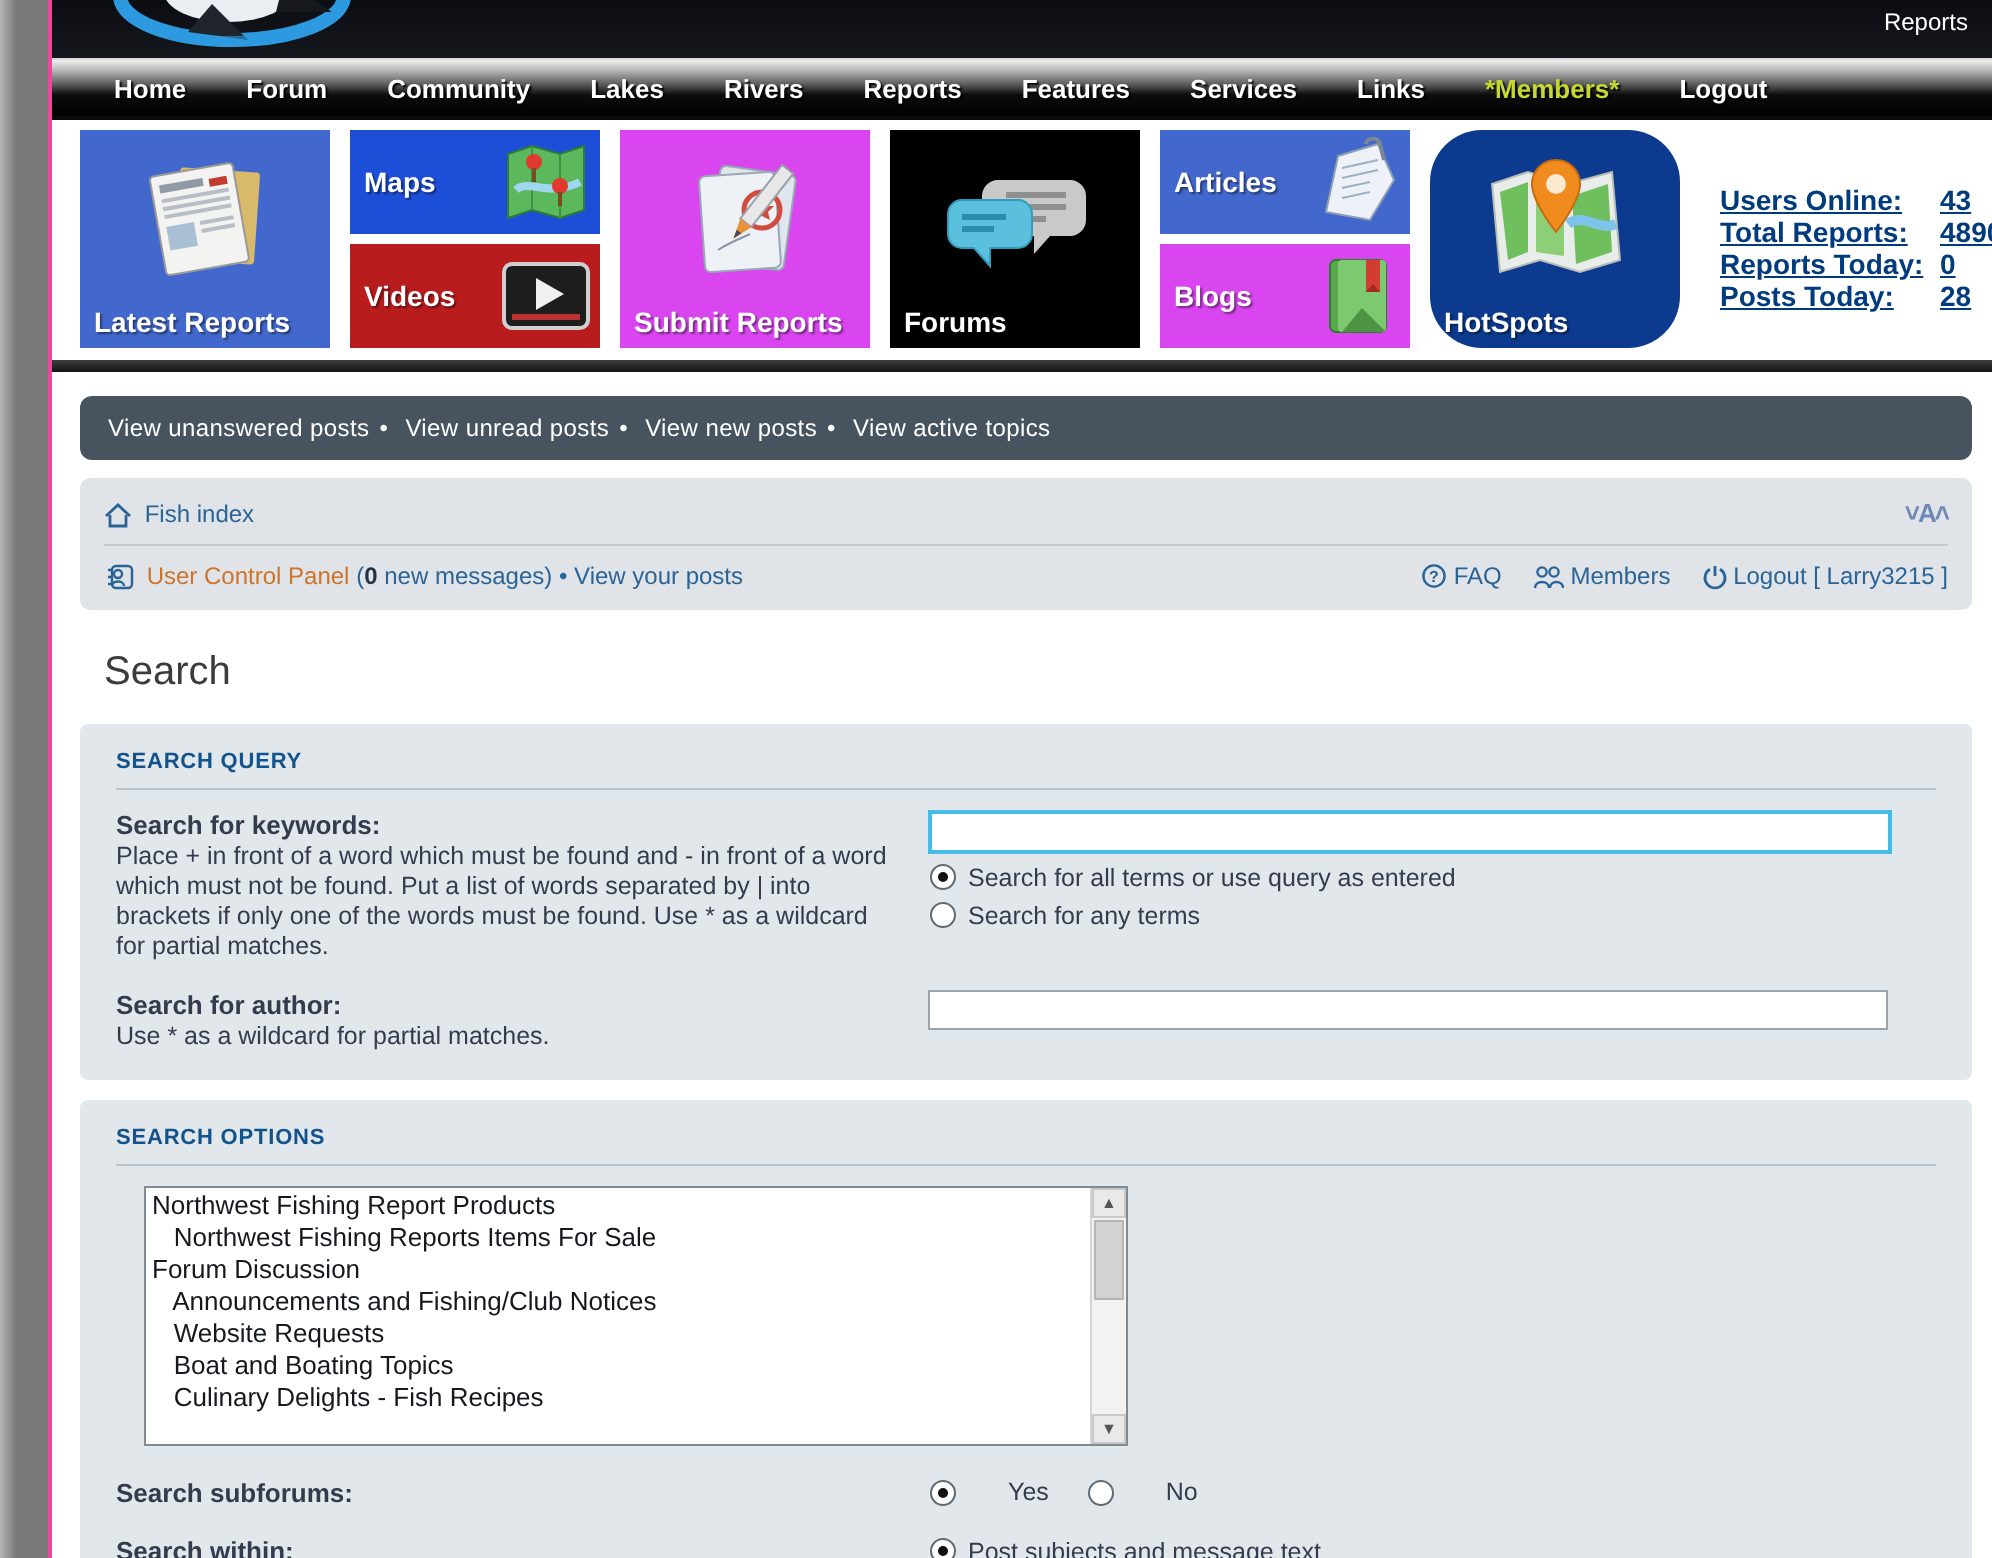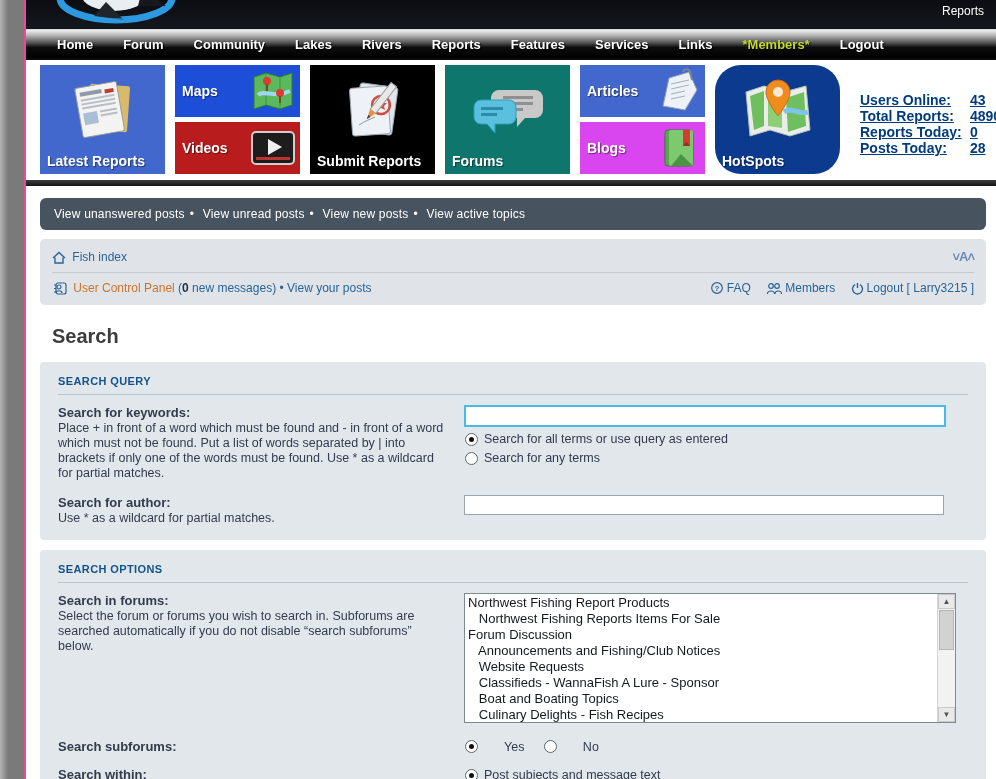--- a/index.html
+++ b/index.html
@@ -60,38 +60,38 @@
   .viewbar .sep{margin:0 5px;}
   .crumb-panel{background:#e0e4e9;border-radius:5px;margin-top:9px;padding:7px 12px 8px;font-size:12px;}
   .crumb-row{display:flex;align-items:center;justify-content:space-between;padding:3px 0 8px;border-bottom:1px solid #c4cad2;}
   .user-row{display:flex;align-items:center;justify-content:space-between;padding:8px 0 2px;}
   .blue-link{color:#2a6496;text-decoration:none;cursor:pointer;}
   .orange-link{color:#cc7429;text-decoration:none;cursor:pointer;}
   .bold-count{font-weight:bold;color:#234;}
   .icon-s{vertical-align:-3px;margin-right:3px;}
   .right-links span.gap{margin-left:12px;}
   .font-ctl{color:#6f88b5;font-size:13px;font-weight:bold;cursor:pointer;letter-spacing:-1px;}
-  .page-title{font-size:20px;font-weight:bold;color:#3c3c3c;margin:20px 0 14px 12px;}
+  .page-title{font-size:20px;font-weight:normal;color:#3c3c3c;margin:20px 0 14px 12px;}
   
   .panel{background:#e2e7ec;border-radius:4px;padding:9px 18px 14px;margin-bottom:10px;}
   .panel-title{
     color:#13538c;font-size:11px;font-weight:bold;letter-spacing:.4px;
     padding:4px 0 7px;border-bottom:1px solid #b9c4cd;margin-bottom:10px;
   }
   .frow{display:flex;margin-top:10px;}
   .fleft{width:392px;flex:none;color:#333b4d;}
   .fright{flex:1;padding-left:14px;color:#333b4d;}
   .flabel{font-weight:bold;font-size:13px;color:#333b4d;}
   .fdesc{font-size:12.5px;line-height:15px;margin-top:1px;}
   .txt-input{
     width:472px;height:16px;background:#fff;border:1px solid #9aa5ad;
     font-family:"Liberation Sans",sans-serif;font-size:13px;padding:1px 3px;display:block;
   }
   .txt-input.focused{border:2px solid #45bbe8;}
-  .radio-line{display:flex;align-items:flex-end;font-size:12.5px;margin-top:5px;color:#333b4d;}
+  .radio-line{display:flex;align-items:flex-start;font-size:12.5px;margin-top:5px;color:#333b4d;}
   .radio-inline{display:inline-flex;align-items:center;margin-right:14px;font-size:12.5px;color:#333b4d;gap:20px;}
   input[type=radio]{
     appearance:none;-webkit-appearance:none;width:13px;height:13px;flex:none;
     border:1px solid #5f6a72;border-radius:50%;background:#fff;margin:0 6px 0 1px;position:relative;
   }
   input[type=radio]:checked::after{
     content:"";position:absolute;left:3px;top:3px;width:5px;height:5px;border-radius:50%;background:#101010;
   }
   
   .listbox{
@@ -172,37 +172,37 @@
       <div class="tile-half" style="background-color: #b91c1c;">
         <span class="tile-label">Videos</span>
         <svg class="tile-icon-r" width="46" height="36" viewBox="0 0 46 36">
           <rect x="2" y="2" width="42" height="32" rx="4" fill="#1d1d1d" stroke="#cfcfcf" stroke-width="2"></rect>
           <polygon points="18,9 32,17 18,25" fill="#f0f0f0"></polygon>
           <rect x="6" y="27" width="34" height="3" fill="#b33"></rect>
         </svg>
       </div>
     </div>
 
-    <div class="tile" style="background-color: #000000;">
+    <div class="tile" style="background-color: #d946ef;">
       <svg class="tile-icon-c" width="72" height="68" viewBox="0 0 72 68">
         <rect x="20" y="8" width="38" height="48" rx="3" fill="#dfe6ee" stroke="#9aa7b5" transform="rotate(8 39 32)"></rect>
         <rect x="14" y="10" width="38" height="48" rx="3" fill="#eef2f7" stroke="#9aa7b5" transform="rotate(-4 33 34)"></rect>
         <circle cx="44" cy="28" r="9" fill="none" stroke="#d14b3e" stroke-width="2.5"></circle>
         <path d="M44 22 l2 4 4 0 -3 3 1 4 -4 -2 -4 2 1 -4 -3 -3 4 0 Z" fill="#d14b3e"></path>
         <path d="M22 48 C28 44,34 42,38 40" stroke="#8a96a3" fill="none"></path>
         <g transform="rotate(38 40 30)">
           <rect x="36" y="2" width="7" height="34" fill="#e8e8e8" stroke="#9aa0a8"></rect>
           <polygon points="36,36 43,36 39.5,46" fill="#e8923c"></polygon>
           <polygon points="38,41.5 41,41.5 39.5,46" fill="#4a4a4a"></polygon>
         </g>
       </svg>
       <span class="tile-label">Submit Reports</span>
     </div>
 
-    <div class="tile" style="background-color: #0f766e;">
+    <div class="tile" style="background-color: #000000;">
       <svg class="tile-icon-c" width="78" height="62" viewBox="0 0 78 62">
         <path d="M30 10 h36 a8 8 0 0 1 8 8 v12 a8 8 0 0 1 -8 8 h-10 l-8 9 v-9 h-18 a8 8 0 0 1 -8 -8 v-12 a8 8 0 0 1 8 -8 Z" fill="#c9c9c9"></path>
         <rect x="34" y="16" width="30" height="3" fill="#8f8f8f"></rect>
           <rect x="34" y="22" width="30" height="3" fill="#8f8f8f"></rect>
           <rect x="34" y="28" width="20" height="3" fill="#8f8f8f"></rect>
         <path d="M12 20 h28 a7 7 0 0 1 7 7 v10 a7 7 0 0 1 -7 7 h-14 v9 l-8 -9 h-6 a7 7 0 0 1 -7 -7 v-10 a7 7 0 0 1 7 -7 Z" fill="#5bc0de" stroke="#2e9dc0"></path>
         <rect x="12" y="27" width="22" height="3" fill="#2e8cab"></rect>
           <rect x="12" y="33" width="16" height="3" fill="#2e8cab"></rect>
       </svg>
       <span class="tile-label">Forums</span>
@@ -349,33 +349,28 @@
         </div>
         <div class="fright">
           <input class="txt-input" type="text" value="" style="">
         </div>
       </div>
     </section>
 
     <section class="panel">
       <div class="panel-title">SEARCH OPTIONS</div>
       <div class="frow">
-        <div class="fleft">
-          <div class="flabel">Search in forums:</div>
-          <div class="fdesc">Select the forum or forums you wish to search in. Subforums are searched automatically if you do not disable “search subforums” below.</div>
-        </div>
         <div class="fright">
           <div class="listbox">
             <div class="items">
               <div class="lbitem">Northwest Fishing Report Products</div>
               <div class="lbitem">   Northwest Fishing Reports Items For Sale</div>
               <div class="lbitem">Forum Discussion</div>
               <div class="lbitem">   Announcements and Fishing/Club Notices</div>
               <div class="lbitem">   Website Requests</div>
-              <div class="lbitem">   Classifieds - WannaFish A Lure - Sponsor</div>
               <div class="lbitem">   Boat and Boating Topics</div>
               <div class="lbitem">   Culinary Delights - Fish Recipes</div>
             </div>
             <div class="sbar">
               <div class="sarrow">▲</div>
               <div class="sthumb"></div>
               <div class="sarrow down">▼</div>
             </div>
           </div>
         </div>

